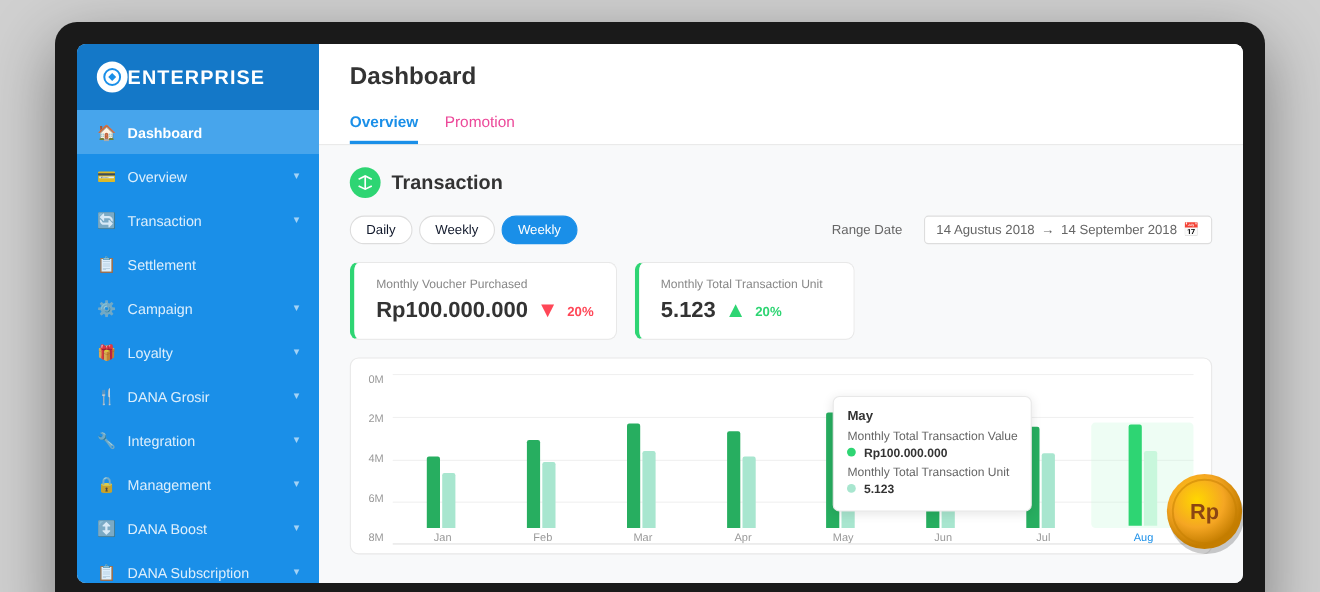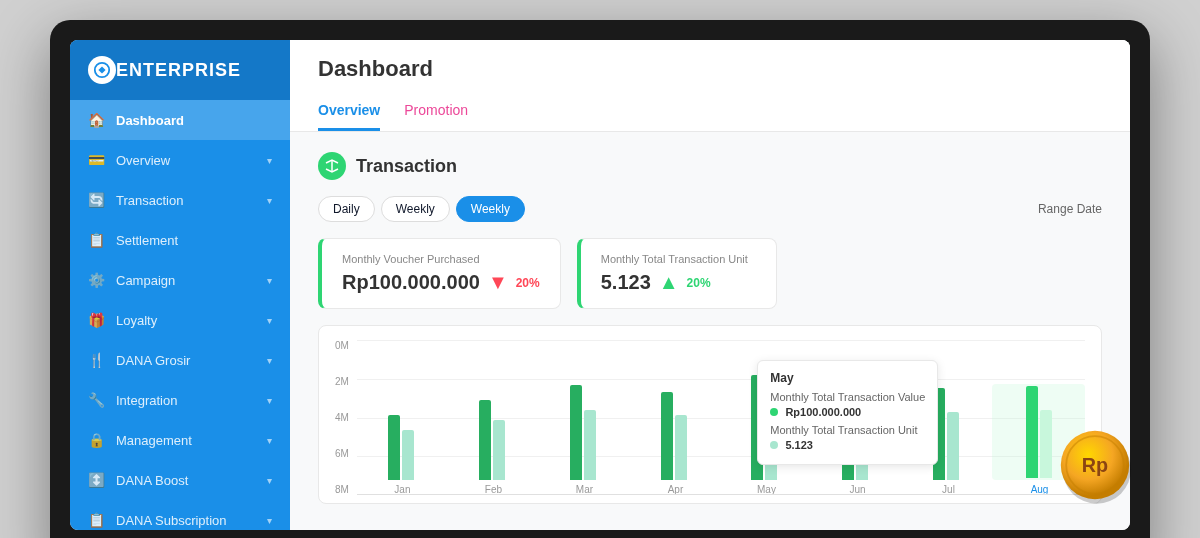--- a/index.html
+++ b/index.html
@@ -451,20 +451,26 @@
           </div>
 
           <div class="filter-bar">
             <div class="filter-buttons">
               <button class="filter-btn">Daily</button>
               <button class="filter-btn">Weekly</button>
               <button class="filter-btn active">Weekly</button>
             </div>
             <div class="date-range">
               <span>Range Date</span>
+              <div class="date-range-value">
+                <span>14 Agustus 2018</span>
+                <span>→</span>
+                <span>14 September 2018</span>
+                <span style="font-size:12px;">📅</span>
+              </div>
             </div>
           </div>
 
           <div class="stats-row">
             <div class="stat-card">
               <div class="stat-label">Monthly Voucher Purchased</div>
               <div class="stat-value">
                 <span>Rp100.000.000</span>
                 <span class="arrow-down">▼</span>
                 <span class="stat-change down">20%</span>

